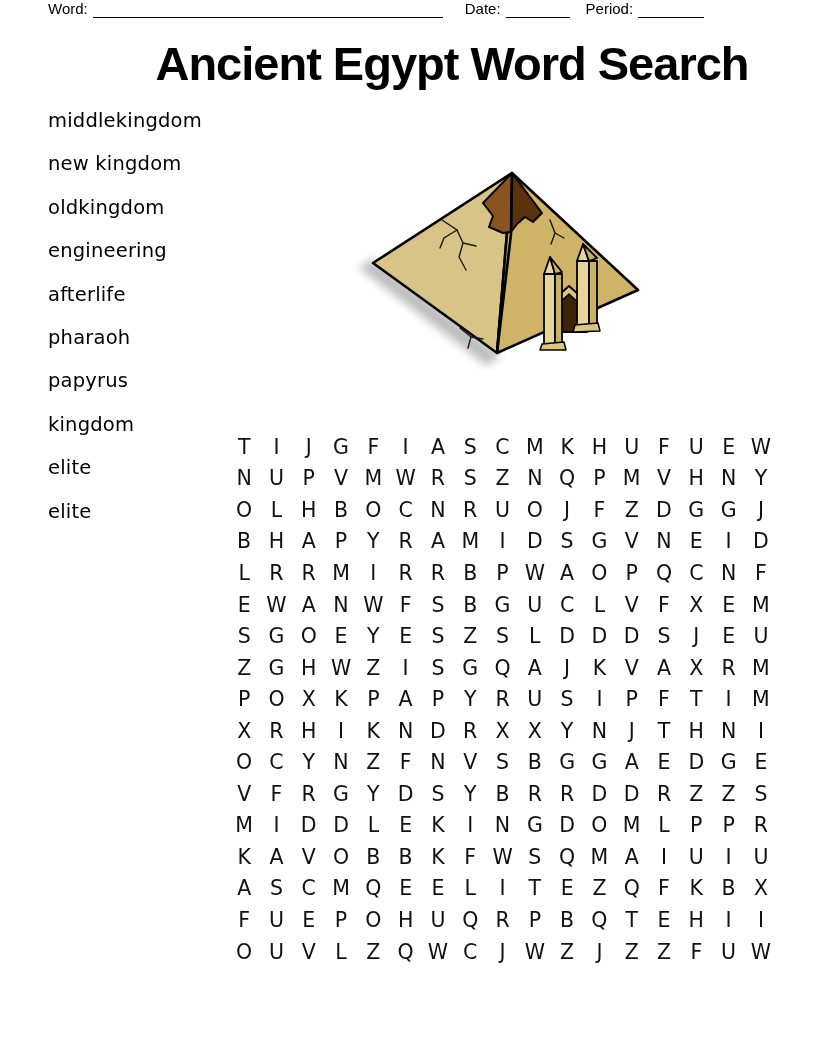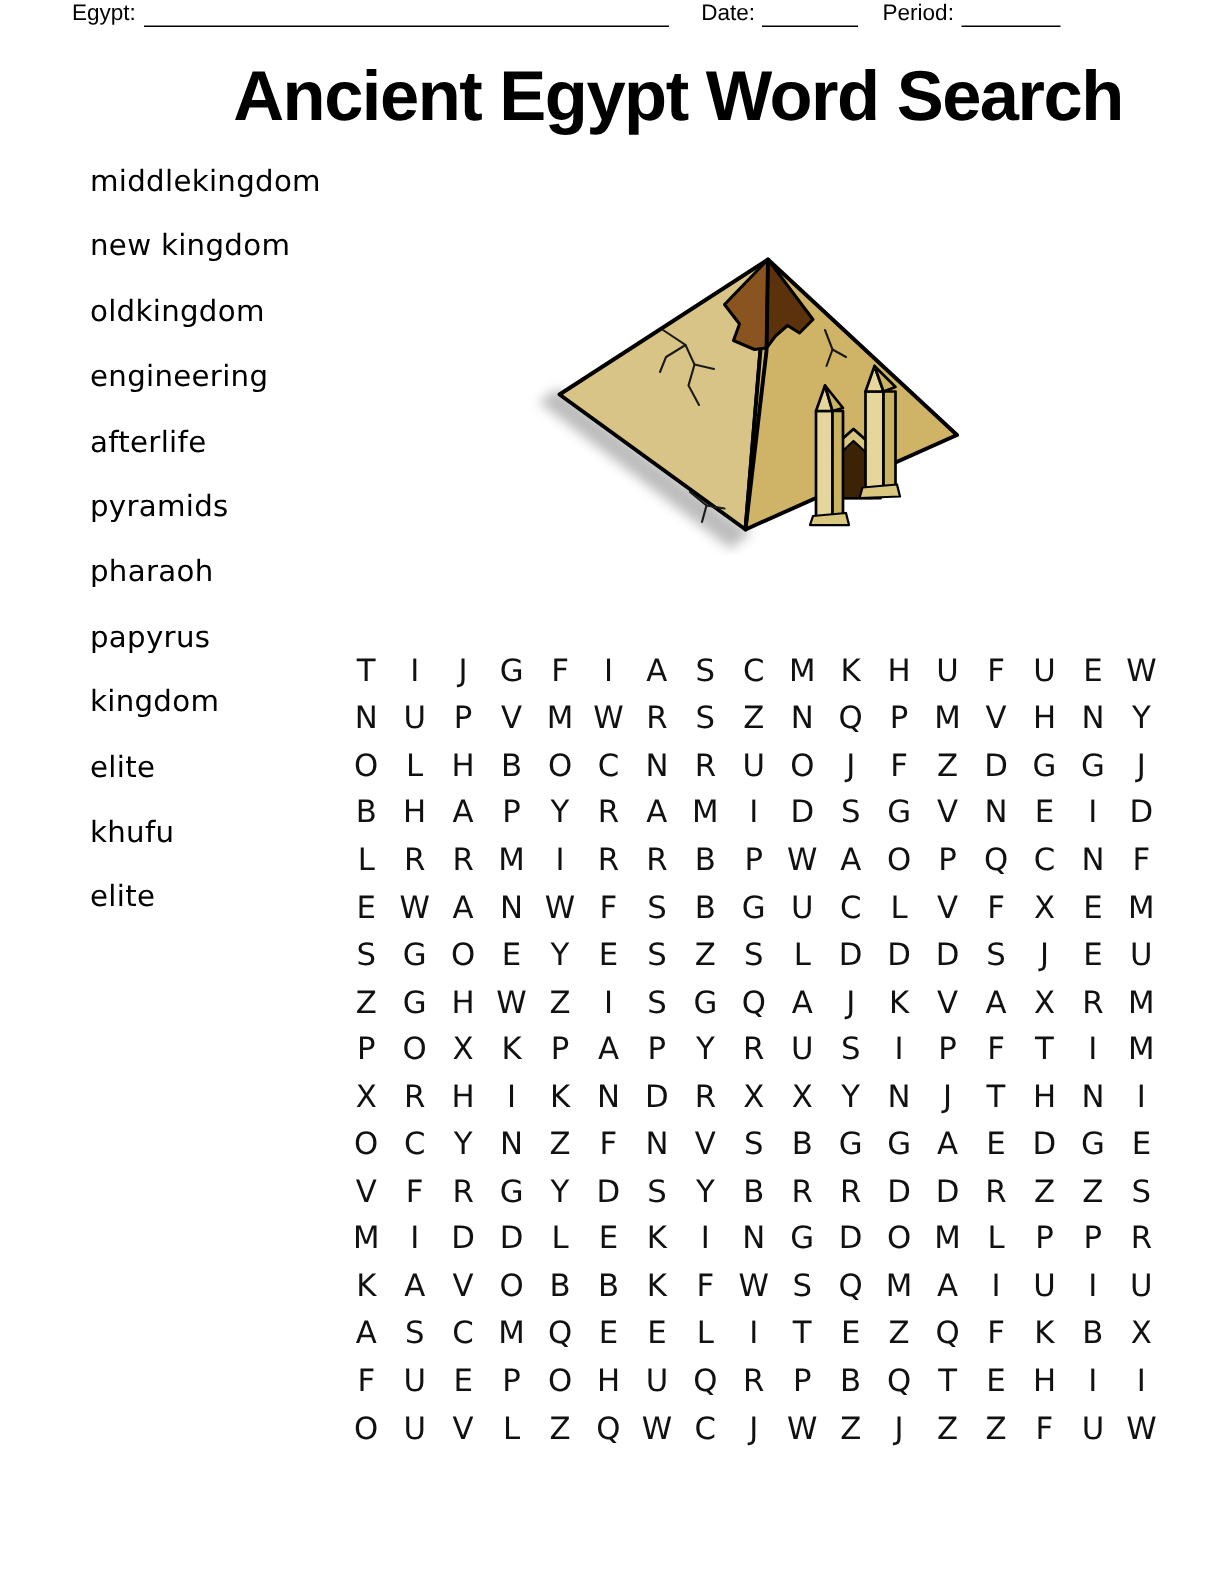--- a/index.html
+++ b/index.html
@@ -23,62 +23,59 @@
   .page-title{
     position:absolute;top:36px;left:0;width:816px;text-align:center;
     font-family:"Liberation Sans",sans-serif;font-weight:bold;
     font-size:47px;letter-spacing:-1px;line-height:56px;padding-left:44px;
   }
   
   .word-list{position:absolute;left:48px;top:99px;}
   .word-item{
     height:43.4px;line-height:43.4px;font-size:19.5px;letter-spacing:0.2px;
     font-family:"DejaVu Sans",sans-serif;
-    margin-left:12px;
   }
   
   .pyramid-wrap{position:absolute;left:345px;top:160px;width:335px;height:210px;}
   
   .letter-grid{
     position:absolute;left:228px;top:431px;
     display:grid;grid-template-columns:repeat(17,32.3px);grid-auto-rows:31.55px;
   }
   .grid-cell{
     display:flex;align-items:center;justify-content:center;
     font-size:20.5px;font-family:"DejaVu Sans",sans-serif;color:#111;
   }
 </style>
 </head>
 <body>
 
 <div class="header-row">
-  <span class="hlabel">Egypt:</span>
+  <span class="hlabel">Word:</span>
   <span class="hline line-name"></span>
   <span class="sp-a"></span>
   <span class="hlabel">Date:</span>
   <span class="hline line-date"></span>
   <span class="sp-b"></span>
   <span class="hlabel">Period:</span>
   <span class="hline line-period"></span>
 </div>
 
 <div class="page-title">Ancient Egypt Word Search</div>
 
 <div class="word-list">
     <div class="word-item">middlekingdom</div>
     <div class="word-item">new kingdom</div>
     <div class="word-item">oldkingdom</div>
     <div class="word-item">engineering</div>
     <div class="word-item">afterlife</div>
-    <div class="word-item">pyramids</div>
     <div class="word-item">pharaoh</div>
     <div class="word-item">papyrus</div>
     <div class="word-item">kingdom</div>
     <div class="word-item">elite</div>
-    <div class="word-item">khufu</div>
     <div class="word-item">elite</div>
   </div>
 
 <div class="pyramid-wrap">
 <svg width="335" height="210" viewBox="0 0 335 210">
   <defs>
     <filter id="soft" x="-30%" y="-30%" width="160%" height="160%">
       <feGaussianBlur stdDeviation="4"></feGaussianBlur>
     </filter>
   </defs>

